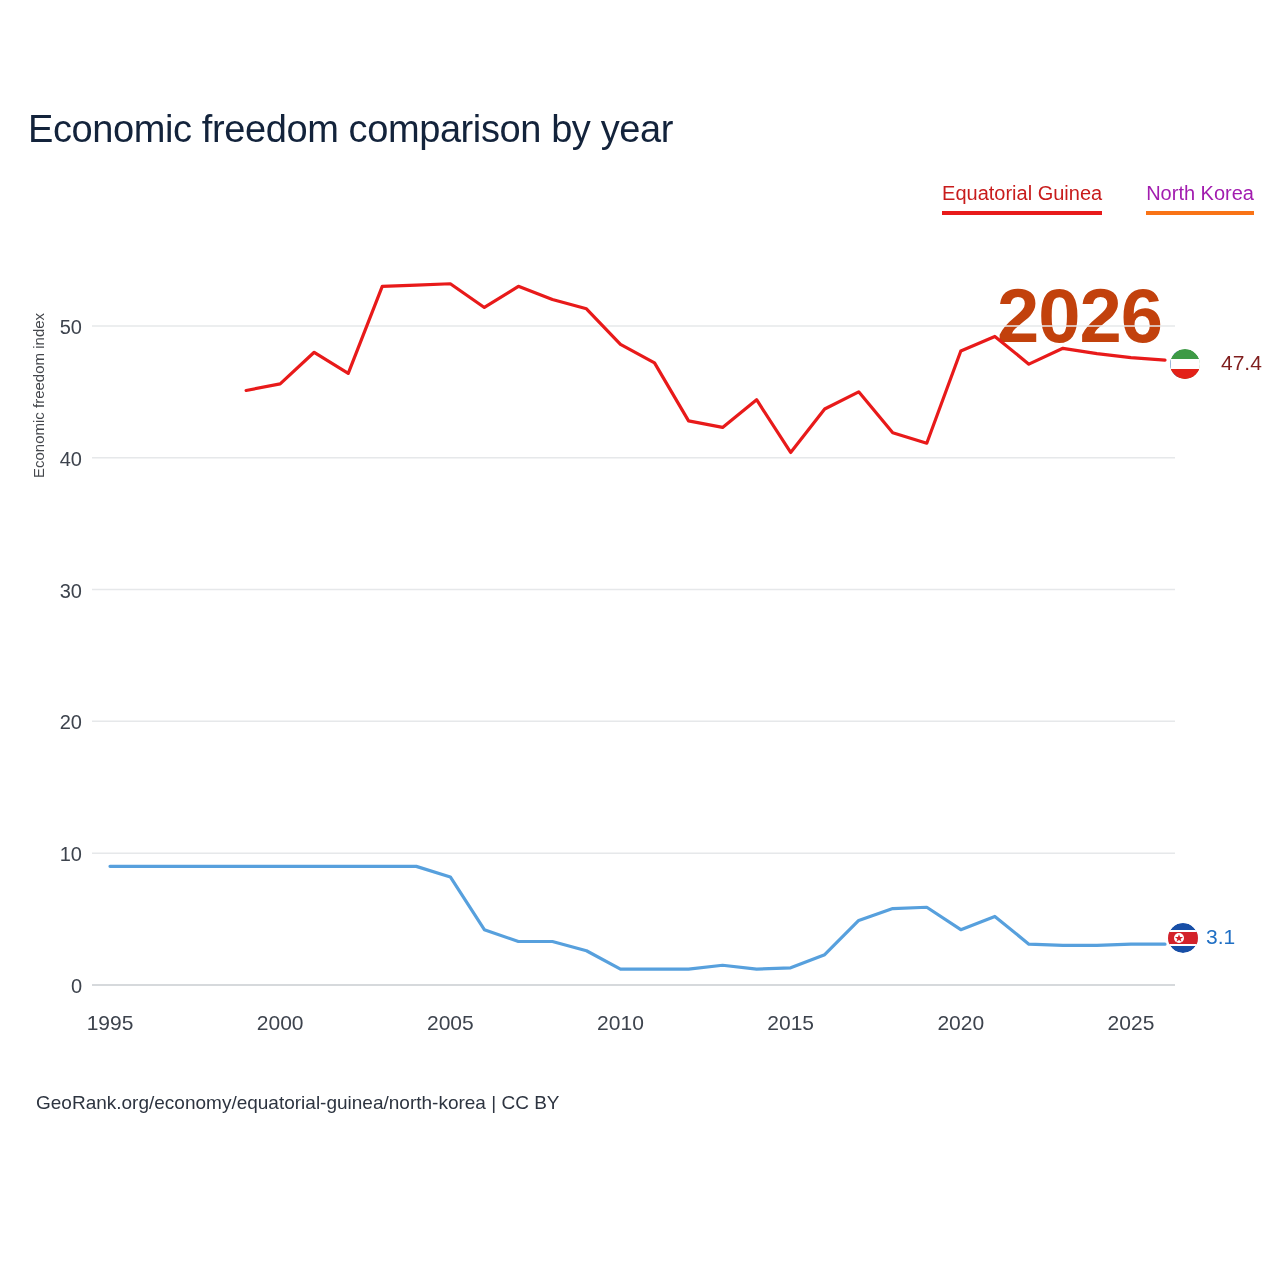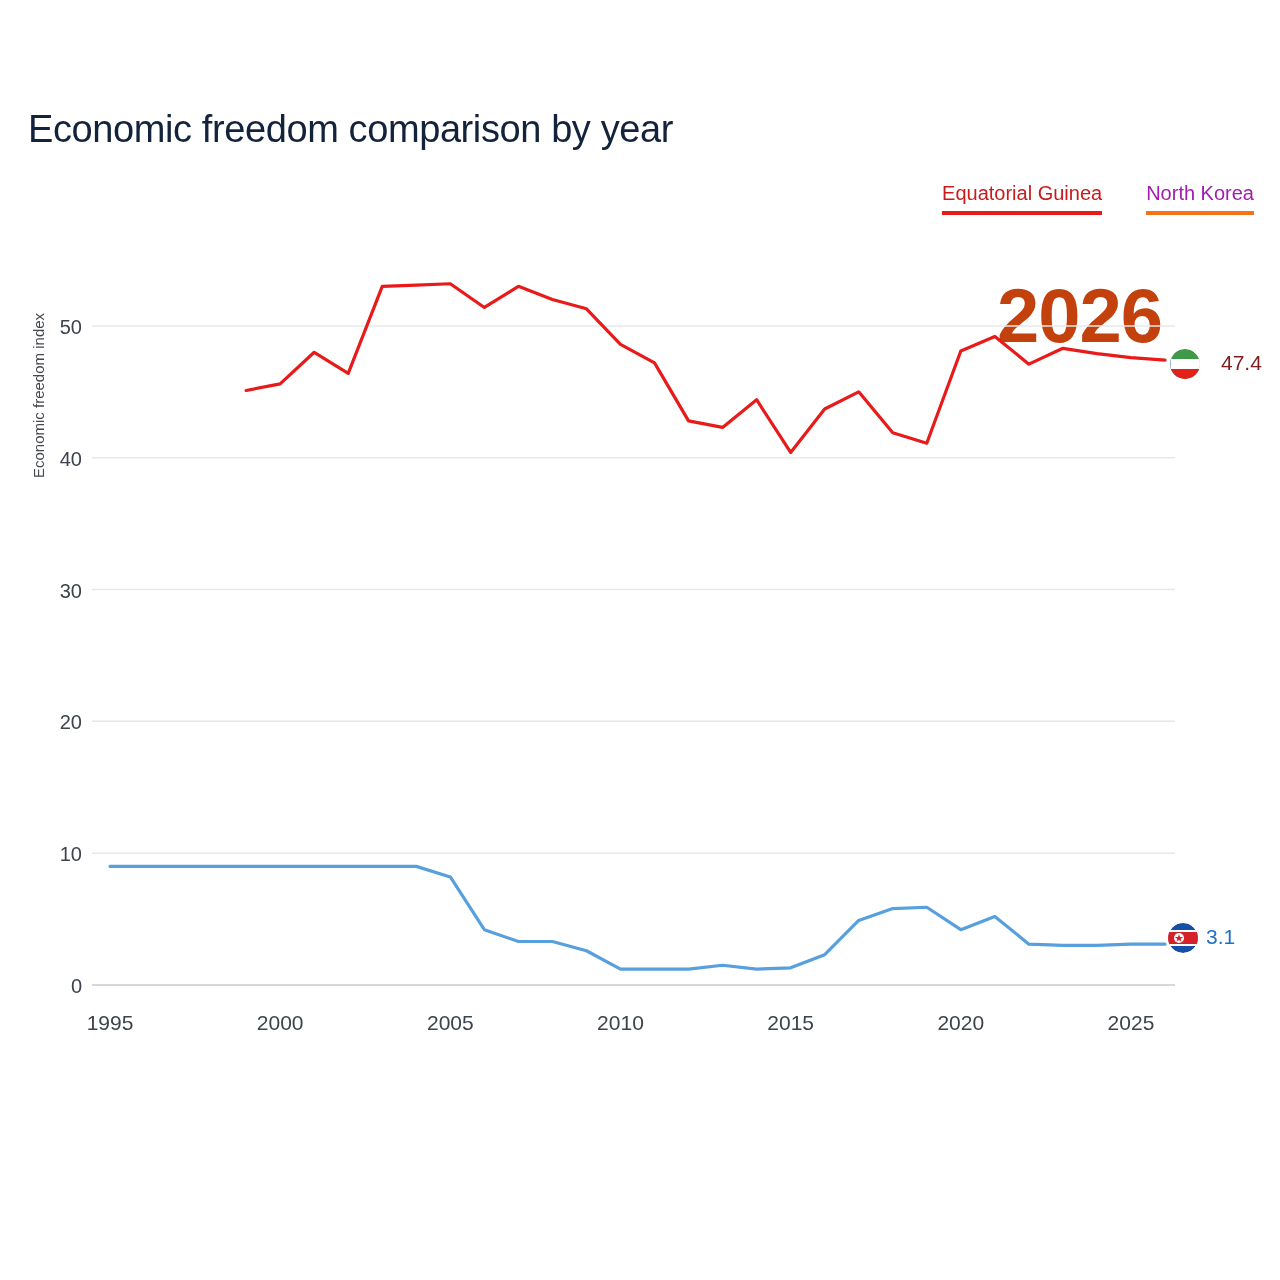--- a/index.html
+++ b/index.html
@@ -170,13 +170,14 @@
     <path d="M0 9 h30 v12 h-30 z" fill="#d3222a"></path>
     <circle cx="11" cy="15" r="5" fill="#ffffff"></circle>
     <polygon fill="#d3222a" points="11,11.2 12.05,14.1 15.1,14.1 12.65,15.9 13.6,18.8 11,17 8.4,18.8 9.35,15.9 6.9,14.1 9.95,14.1"></polygon>
   </svg>
 </div>
 
 <div class="endlabel a">47.4</div>
 <div class="endlabel b">3.1</div>
 
 <div class="footer">
+  <div>GeoRank.org/economy/equatorial-guinea/north-korea | CC BY</div>
 </div>
 
 </body></html>

